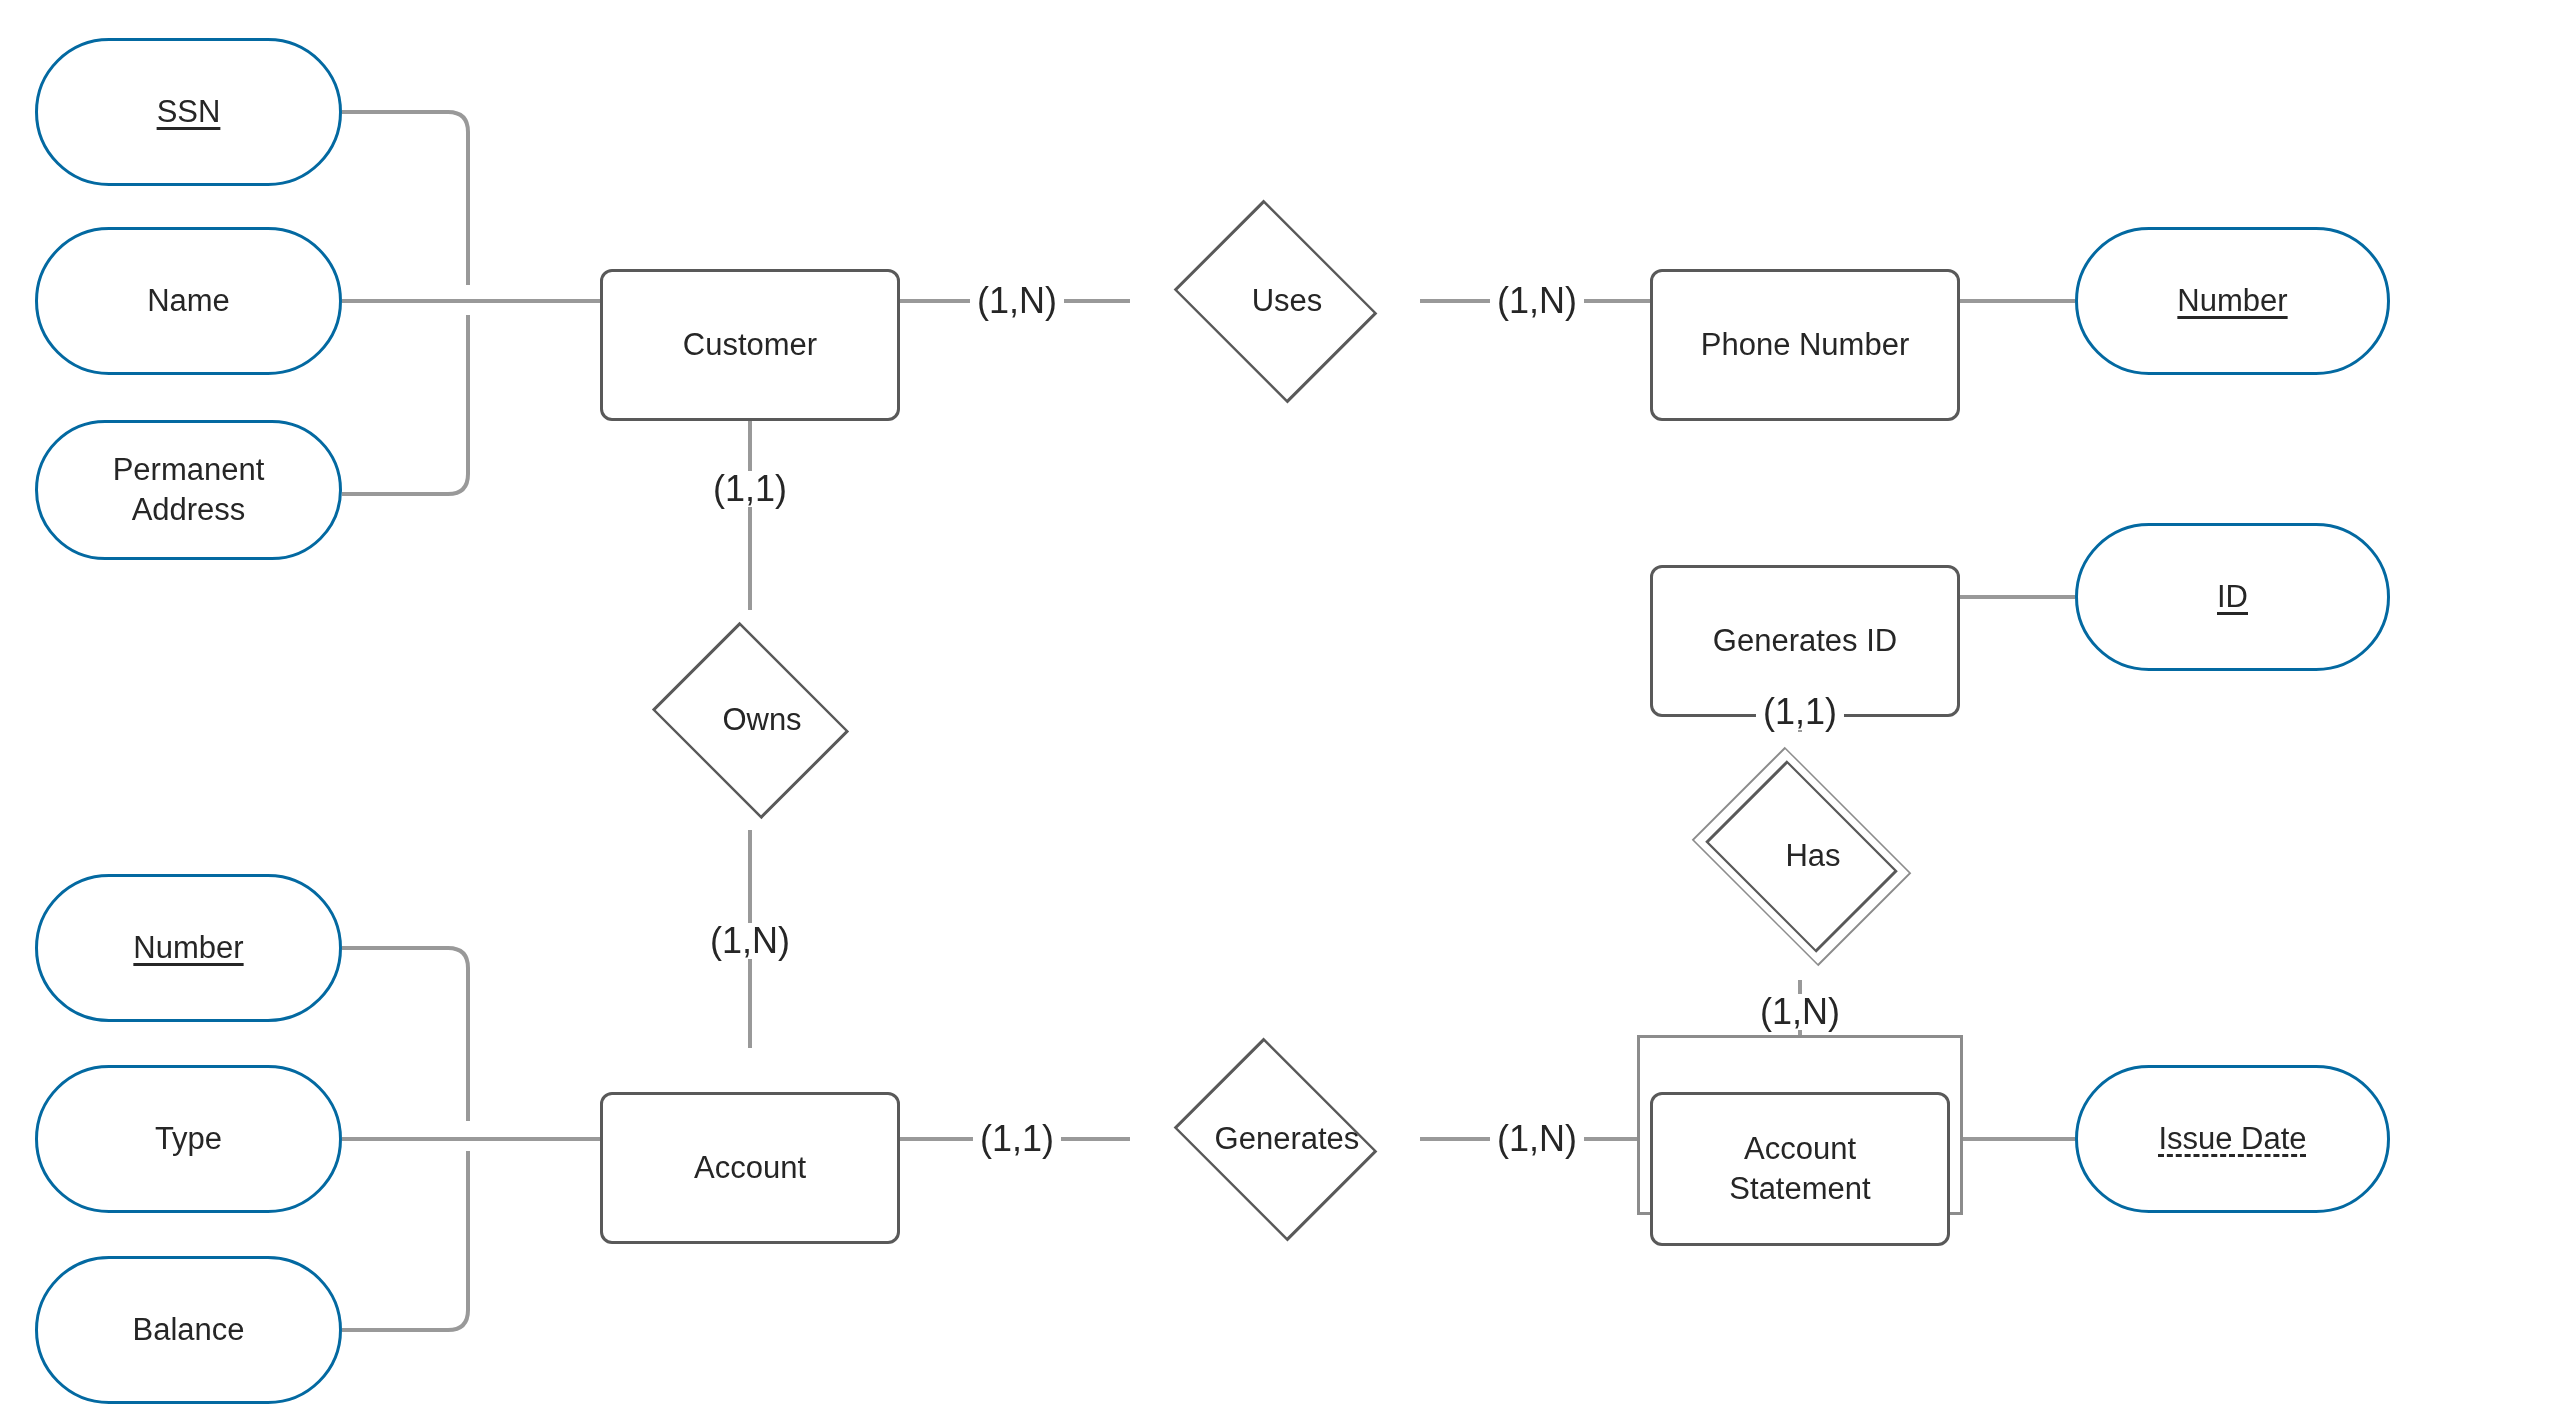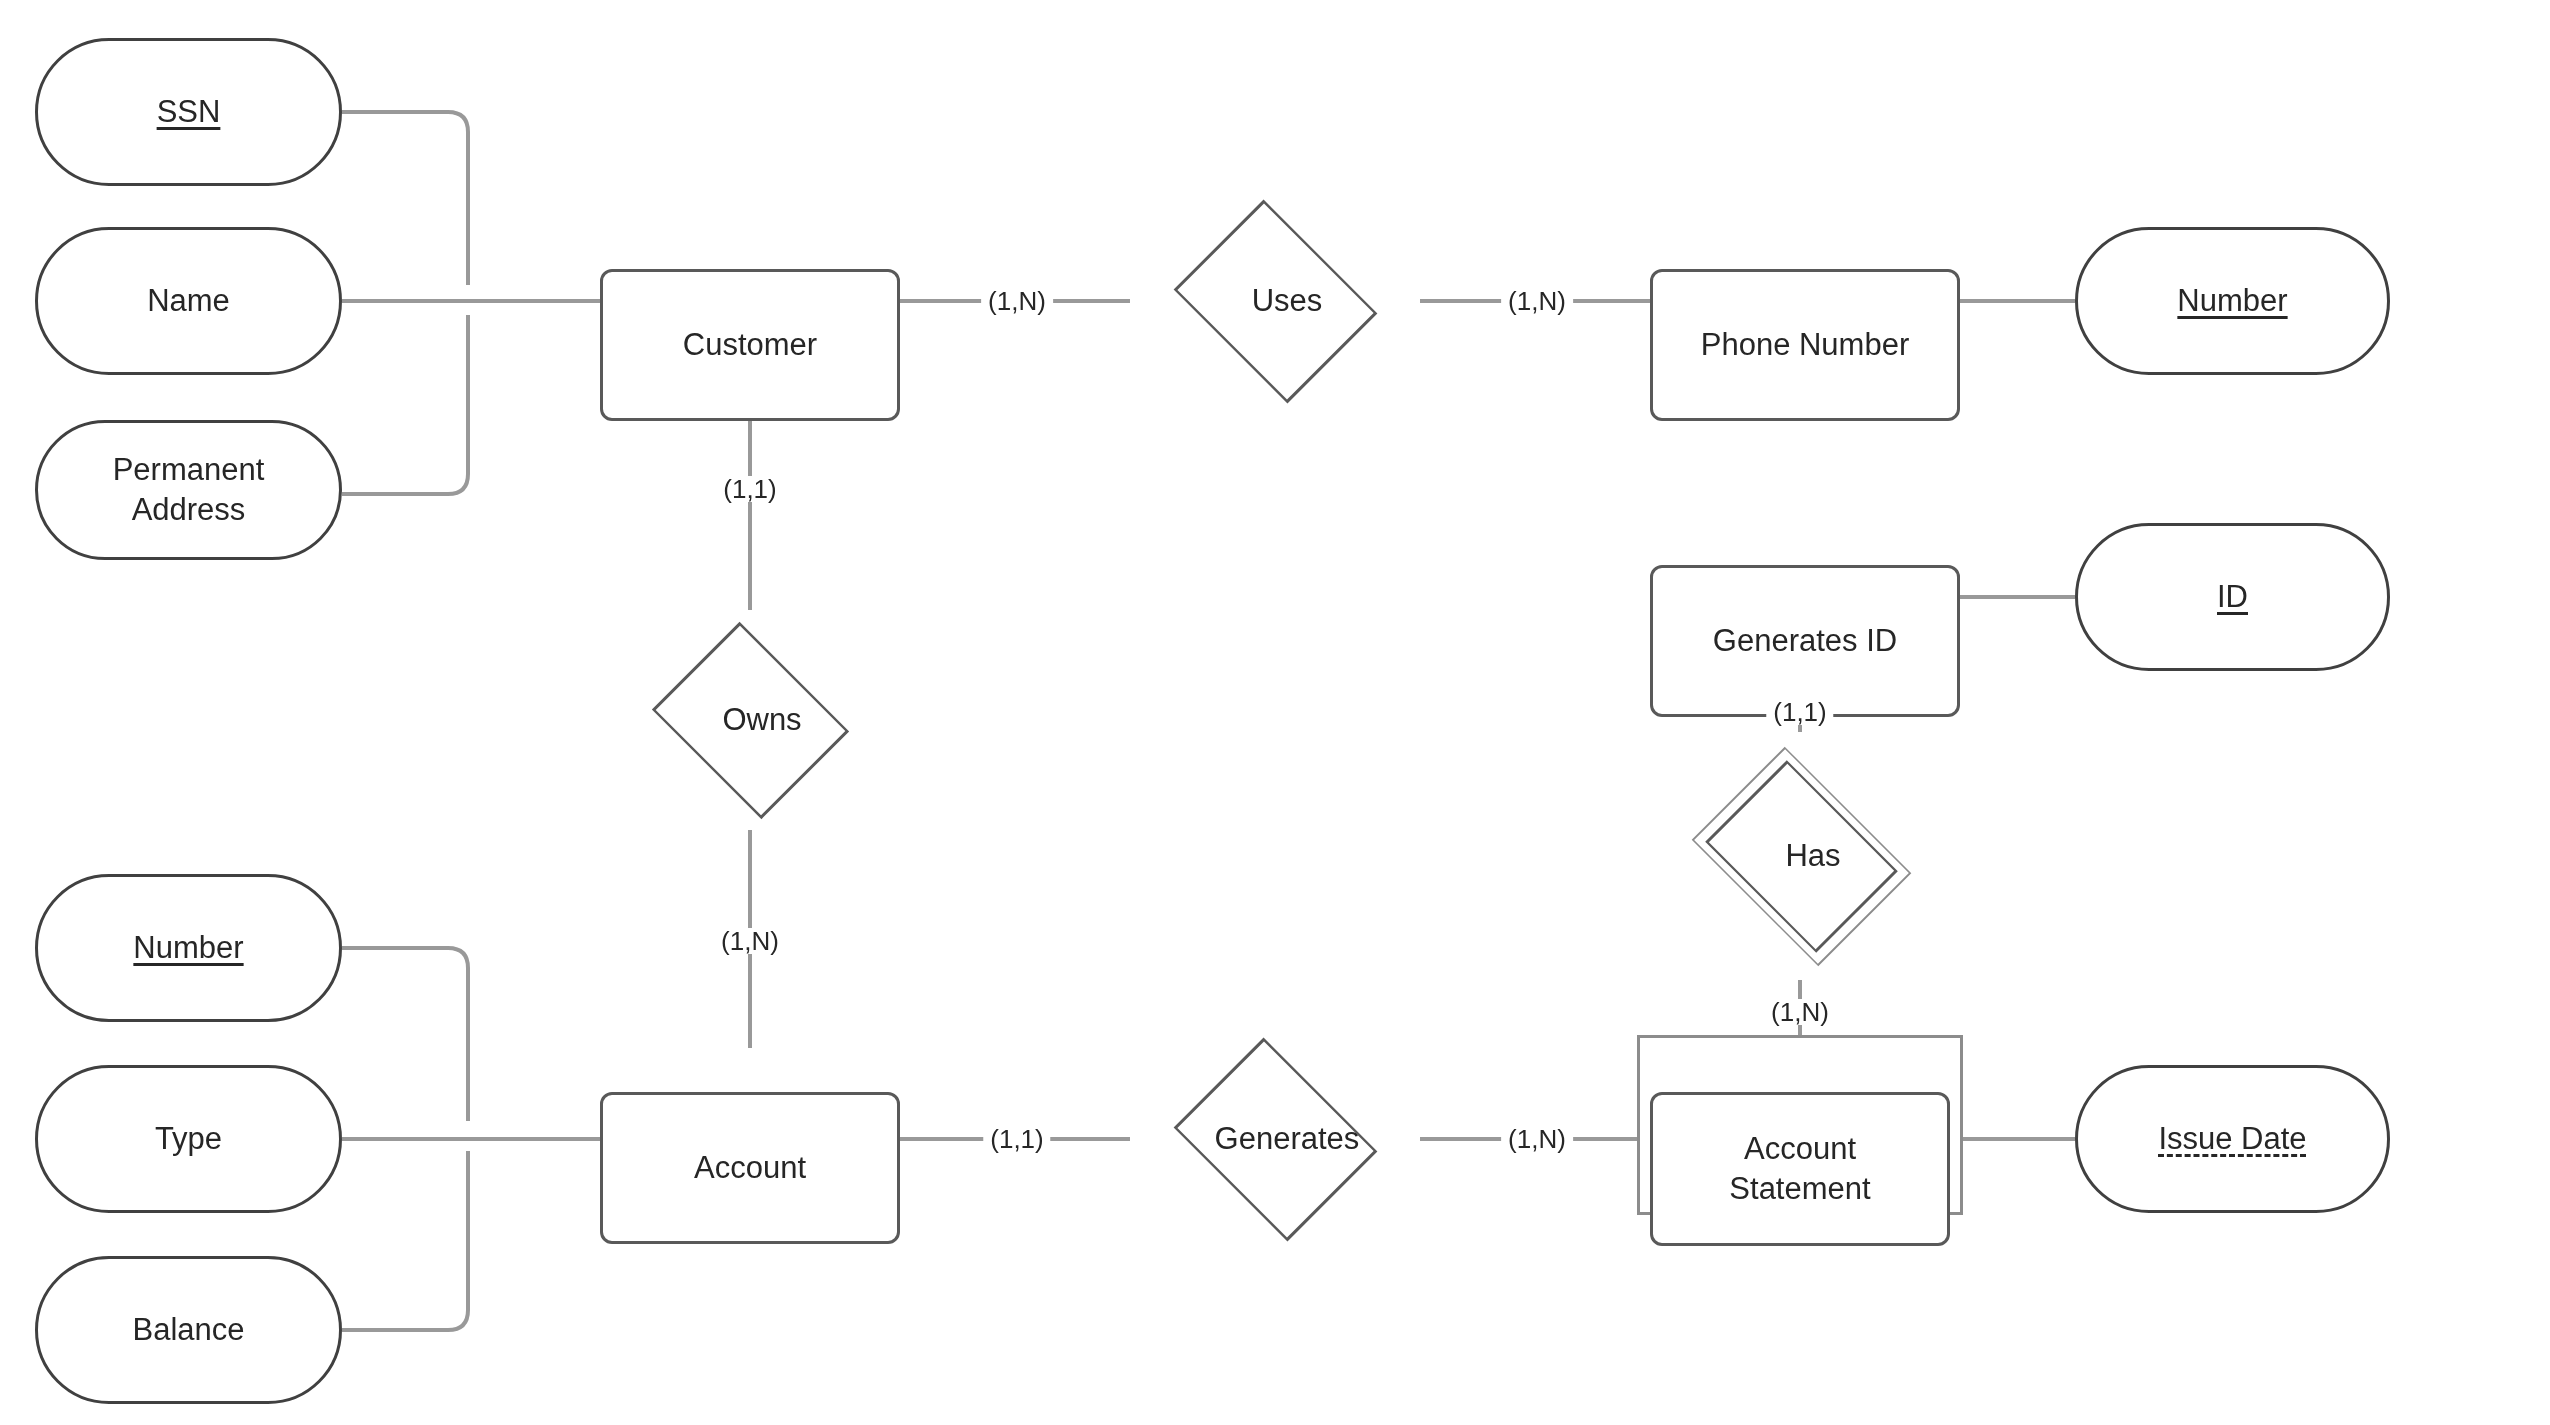--- a/index.html
+++ b/index.html
@@ -56,21 +56,21 @@
   
   .weak-outer {
     position: absolute;
     box-sizing: border-box;
     border: 3px solid #8c8c8c;
     background: #ffffff;
   }
 
   
   .attribute {
-    border: 3px solid #404040;
+    border: 3px solid #0369a1;
     border-radius: 80px;
     font-size: 31px;
   }
   .attribute.key .lbl {
     text-decoration: underline;
     text-underline-offset: 5px;
     text-decoration-thickness: 2.5px;
   }
   .attribute.partial-key .lbl {
     text-decoration: underline dashed;
@@ -107,21 +107,21 @@
     align-items: center;
     justify-content: center;
     font-size: 31px;
     color: #262626;
     pointer-events: none;
   }
 
   
   .card {
     position: absolute;
-    font-size: 26px;
+    font-size: 36px;
     color: #262626;
     background: #ffffff;
     padding: 0 7px;
     white-space: nowrap;
     transform: translate(-50%, -50%);
     line-height: 1;
   }
 </style>
 </head>
 <body>

